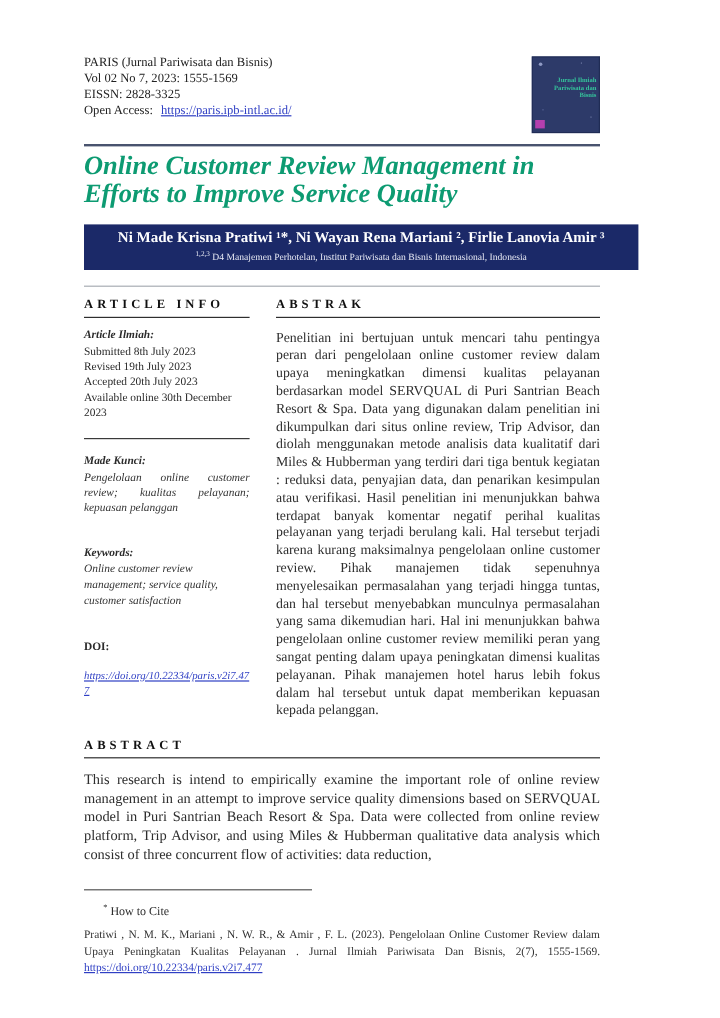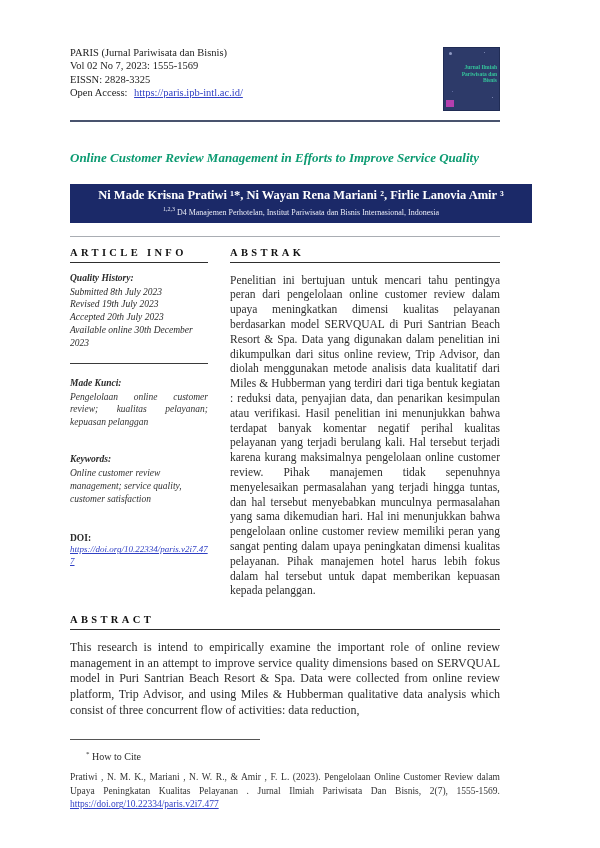--- a/index.html
+++ b/index.html
@@ -56,23 +56,23 @@
   }
   .rule-navy{border:none;border-top:2px solid var(--rule-navy);margin-top:9px;}
   
   .title-id{
     margin-top:10px;
     color:var(--accent-teal);
     font-size:19px;line-height:25px;font-weight:bold;
     max-width:420px;
   }
   .title-en{
-    margin-top:24px;
+    margin-top:4px;
     color:var(--accent-teal);
-    font-size:13px;line-height:23px;
+    font-size:22px;line-height:23px;
     font-weight:bold;font-style:italic;
     max-width:420px;
   }
   
   .authors-bar{
     margin-top:15px;
     background:var(--navy-bar);
     color:#ffffff;
     padding:3px 7px 5px 7px;
     width:462px;
@@ -85,22 +85,22 @@
   
   .columns{display:flex;margin-top:10px;gap:22px;}
   .col-left{width:138px;flex:none;}
   .col-right{flex:1;}
   .sec-head{
     font-size:10.5px;font-weight:bold;letter-spacing:0.32em;color:#111;
     padding-bottom:4px;border-bottom:1.6px solid #2e2e2e;
     margin-bottom:10px;white-space:nowrap;overflow:hidden;
   }
   .info-label{font-size:9.5px;font-weight:bold;font-style:italic;margin-bottom:3px;}
-  .info-label-roman{font-size:9.5px;font-weight:bold;margin-bottom:0;}
-  .history-line{font-size:9.5px;line-height:12.8px;font-style:italic;}
+  .info-label-roman{font-size:9.5px;font-weight:bold;margin-bottom:12px;}
+  .history-line{font-size:9.5px;line-height:12.8px;}
   .info-divider{border:none;border-top:1.3px solid #3a3a3a;margin:13px 0 14px 0;}
   .info-italic{
     font-size:9.5px;line-height:12.6px;font-style:italic;color:#333;
     text-align:justify;
   }
   .info-italic.no-justify{text-align:left;}
   .block-gap{margin-top:17px;}
   .doi-link{
     display:inline-block;
     font-size:9px;line-height:12px;font-style:italic;
@@ -155,21 +155,21 @@
     </div>
   </div>
 
   <hr class="rule-gray">
 
   <div class="columns">
 
     <aside class="col-left">
       <div class="sec-head">ARTICLE INFO</div>
 
-      <div class="info-label">Quality History:</div>
+      <div class="info-label">Article Ilmiah:</div>
       <div class="history-line">Submitted 8th July 2023</div>
       <div class="history-line">Revised 19th July 2023</div>
       <div class="history-line">Accepted 20th July 2023</div>
       <div class="history-line">Available online 30th December 2023</div>
 
       <hr class="info-divider">
 
       <div class="info-label">Made Kunci:</div>
       <p class="info-italic">Pengelolaan online customer review; kualitas pelayanan; kepuasan pelanggan</p>
 

